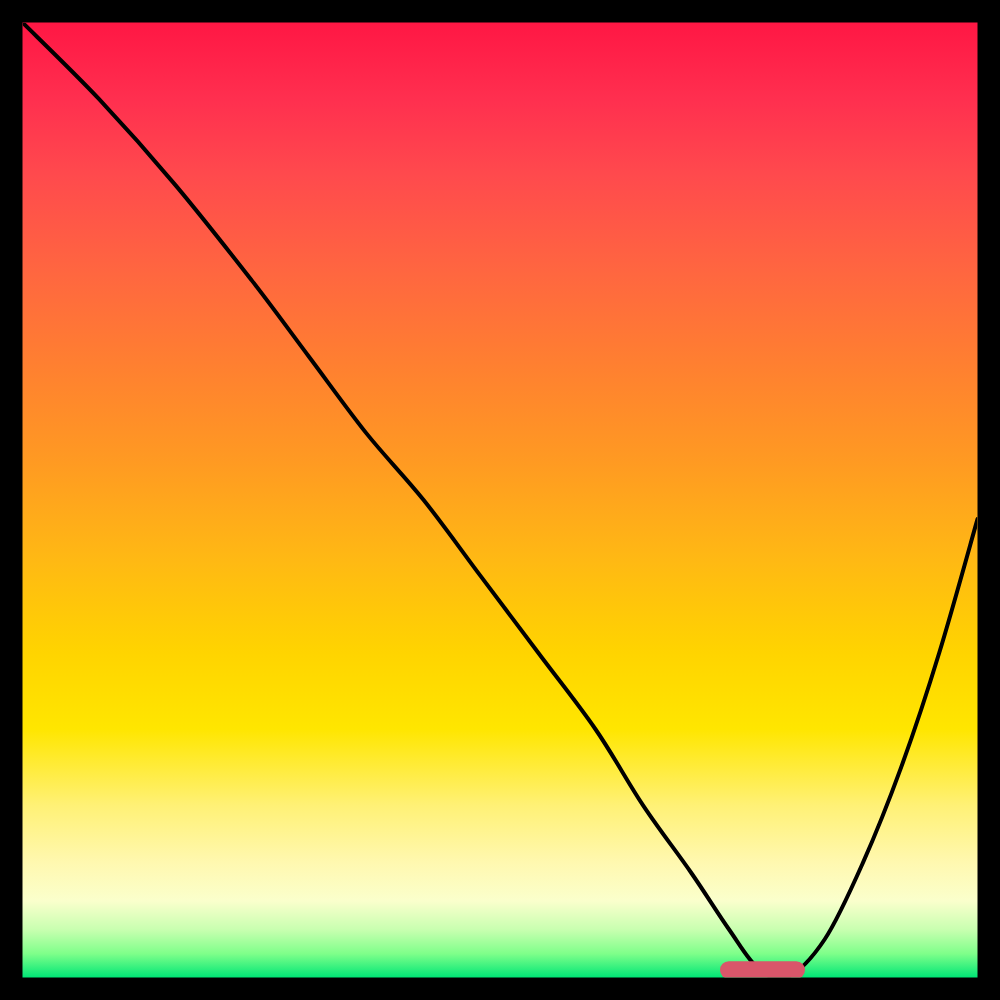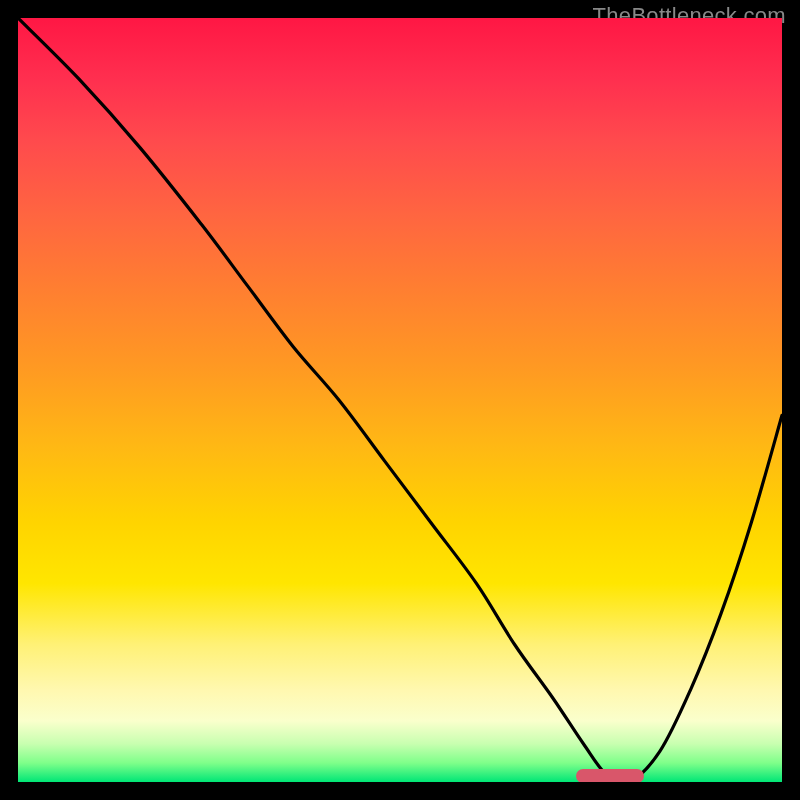--- a/index.html
+++ b/index.html
@@ -62,20 +62,19 @@
     font-size: 22px;
     font-weight: 500;
     letter-spacing: 0.3px;
     user-select: none;
   }
 </style>
 </head>
 <body>
 
 <div class="outer">
-  <div class="watermark">TheBottleneck.com</div>
   <div class="plot">
     <svg class="curve" viewBox="0 0 764 764" preserveAspectRatio="none">
       <path id="curve-path" fill="none" stroke="#000" stroke-width="3.2" stroke-linecap="round" stroke-linejoin="round" d="M 0.0 0.0 C 10.2 10.2, 40.7 39.5, 61.1 61.1 C 81.5 82.8, 101.9 105.7, 122.2 129.9 C 142.6 154.1, 165.5 183.4, 183.4 206.3 C 201.2 229.2, 213.9 247.0, 229.2 267.4 C 244.5 287.8, 259.8 309.4, 275.0 328.5 C 290.3 347.6, 305.6 362.9, 320.9 382.0 C 336.2 401.1, 351.4 422.7, 366.7 443.1 C 382.0 463.5, 397.3 483.9, 412.6 504.2 C 427.8 524.6, 444.4 545.0, 458.4 565.4 C 472.4 585.7, 483.9 607.4, 496.6 626.5 C 509.3 645.6, 523.3 663.4, 534.8 680.0 C 546.3 696.5, 556.4 713.1, 565.4 725.8 C 574.3 738.5, 580.6 750.0, 588.3 756.4 C 595.9 762.7, 602.3 767.8, 611.2 764.0 C 620.1 760.2, 631.6 748.7, 641.8 733.4 C 651.9 718.2, 662.1 695.2, 672.3 672.3 C 682.5 649.4, 692.7 623.9, 702.9 595.9 C 713.1 567.9, 723.3 537.3, 733.4 504.2 C 743.6 471.1, 758.9 415.1, 764.0 397.3"></path>
     </svg>
     <div id="min-marker" class="marker" style="left: 557.72px; width: 68.76px; height: 14px; top: 751px; background: rgb(217, 86, 106);"></div>
   </div>
 </div>
 
 </body></html>

